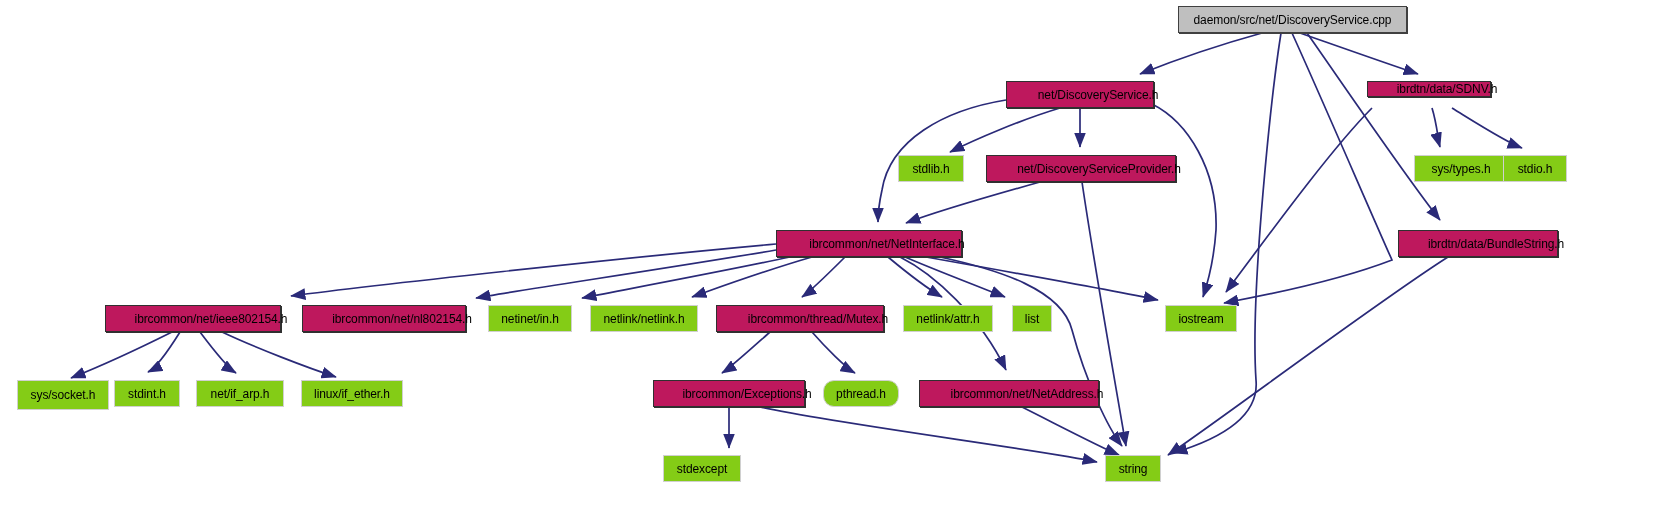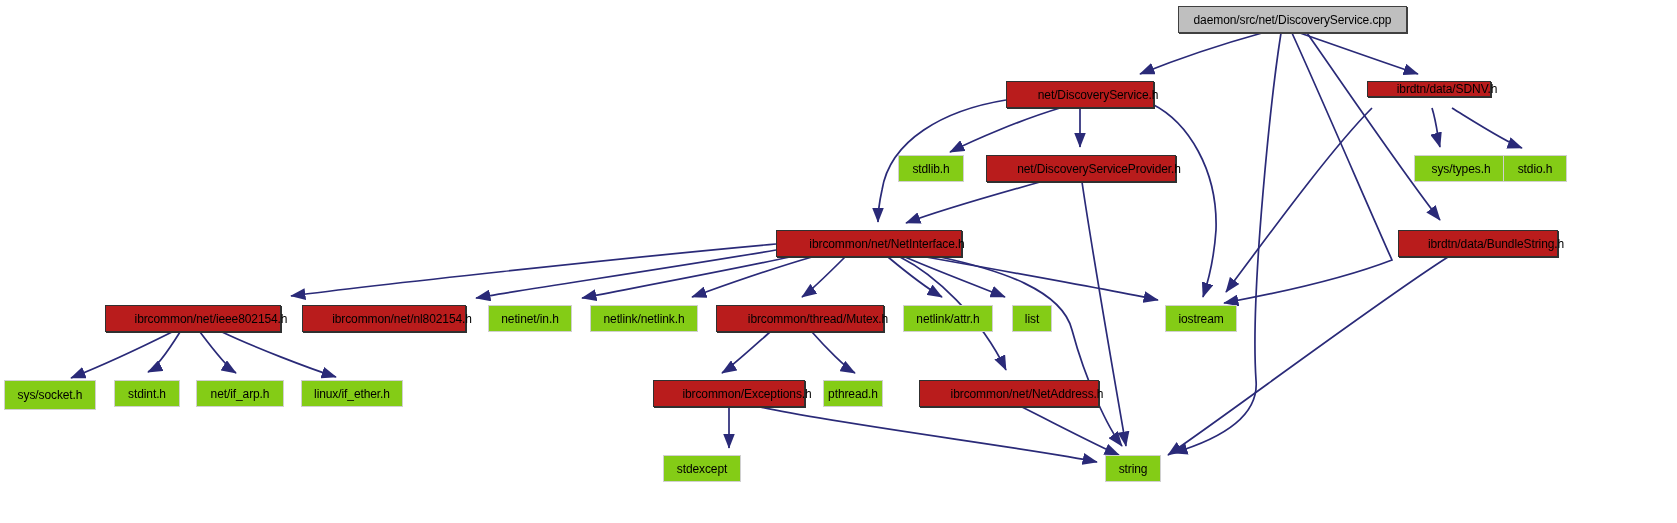--- a/index.html
+++ b/index.html
@@ -36,21 +36,21 @@
     font-size: 12px;
     color: #000000;
     letter-spacing: -0.1px;
   }
   .node-box.kind-root {
     background: #bfbfbf;
     border: 1px solid #404040;
     box-shadow: 1px 1px 0 0 #404040;
   }
   .node-box.kind-local {
-    background: #b91c1c;
+    background: #be185d;
     border: 1px solid #303030;
     box-shadow: 1px 1px 0 0 #303030;
     padding-left: 36px;
   }
   .node-box.kind-system {
     background: #84cc16;
     border: 1px solid #d0d0d0;
   }
   .node-label {
     pointer-events: none;
@@ -150,36 +150,36 @@
       </div>
       <div class="node-box kind-system" style="left: 903px; top: 305px; width: 90px; height: 27px;">
         <span class="node-label">netlink/attr.h</span>
       </div>
       <div class="node-box kind-system" style="left: 1012px; top: 305px; width: 40px; height: 27px;">
         <span class="node-label">list</span>
       </div>
       <div class="node-box kind-system" style="left: 1165px; top: 305px; width: 72px; height: 27px;">
         <span class="node-label">iostream</span>
       </div>
-      <div class="node-box kind-system" style="left: 4px; top: 380px; width: 92px; height: 30px;">
+      <div class="node-box kind-system" style="left: 17px; top: 380px; width: 92px; height: 30px;">
         <span class="node-label">sys/socket.h</span>
       </div>
       <div class="node-box kind-system" style="left: 114px; top: 380px; width: 66px; height: 27px;">
         <span class="node-label">stdint.h</span>
       </div>
       <div class="node-box kind-system" style="left: 196px; top: 380px; width: 88px; height: 27px;">
         <span class="node-label">net/if_arp.h</span>
       </div>
       <div class="node-box kind-system" style="left: 301px; top: 380px; width: 102px; height: 27px;">
         <span class="node-label">linux/if_ether.h</span>
       </div>
       <div class="node-box kind-local" style="left: 653px; top: 380px; width: 152px; height: 27px;">
         <span class="node-label">ibrcommon/Exceptions.h</span>
       </div>
-      <div class="node-box kind-system" style="left: 823px; top: 380px; width: 60px; height: 27px;">
+      <div class="node-box kind-system" style="left: 823px; top: 380px; width: 76px; height: 27px; border-radius: 11px;">
         <span class="node-label">pthread.h</span>
       </div>
       <div class="node-box kind-local" style="left: 919px; top: 380px; width: 180px; height: 27px;">
         <span class="node-label">ibrcommon/net/NetAddress.h</span>
       </div>
       <div class="node-box kind-system" style="left: 663px; top: 455px; width: 78px; height: 27px;">
         <span class="node-label">stdexcept</span>
       </div>
       <div class="node-box kind-system" style="left: 1105px; top: 455px; width: 56px; height: 27px;">
         <span class="node-label">string</span>

